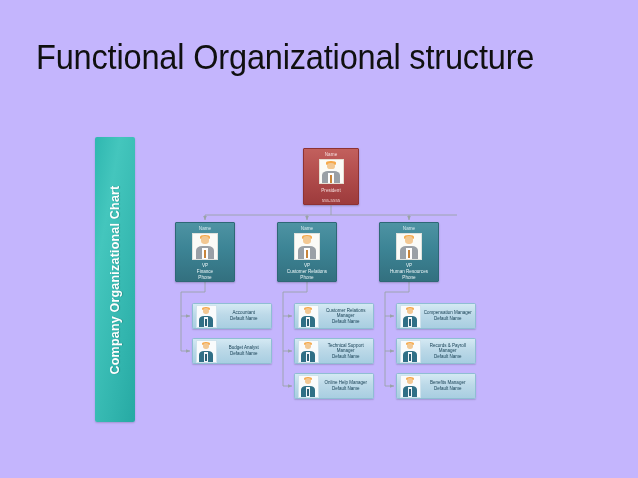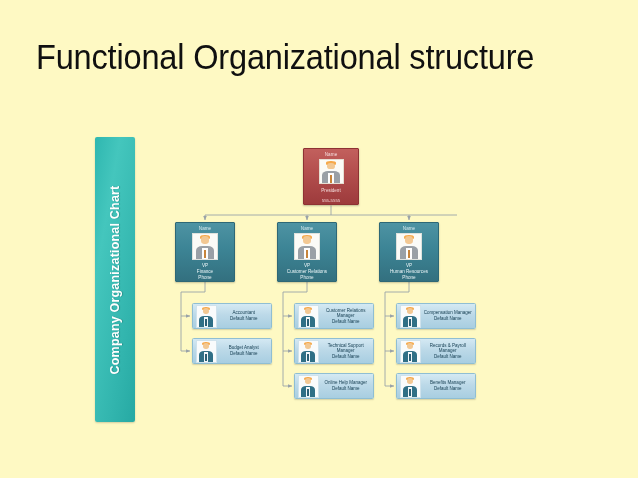--- a/index.html
+++ b/index.html
@@ -1,20 +1,20 @@
 <!DOCTYPE html>
 <html><head>
 <meta charset="utf-8">
 <style>
   html,body{margin:0;padding:0;}
   body{
     width:638px;height:478px;background:#ffffff;overflow:hidden;
     font-family:"Liberation Sans", sans-serif;position:relative;
   }
-  #slide{position:absolute;inset:0;background:#fef9c3;}
+  #slide{position:absolute;inset:0;background:#c4b5fd;}
 
   
   .title{
     position:absolute;left:36px;top:36px;width:580px;
     font-family:"Liberation Sans", sans-serif;
     font-size:35px;line-height:42px;font-weight:400;color:#101010;
     letter-spacing:-0.2px;transform:scaleX(0.93);transform-origin:left top;
     white-space:nowrap;
   }
 

